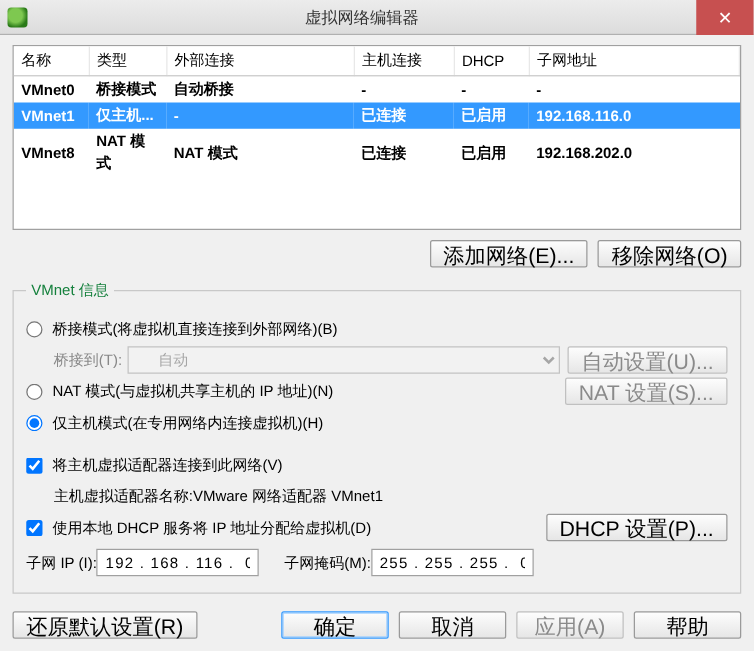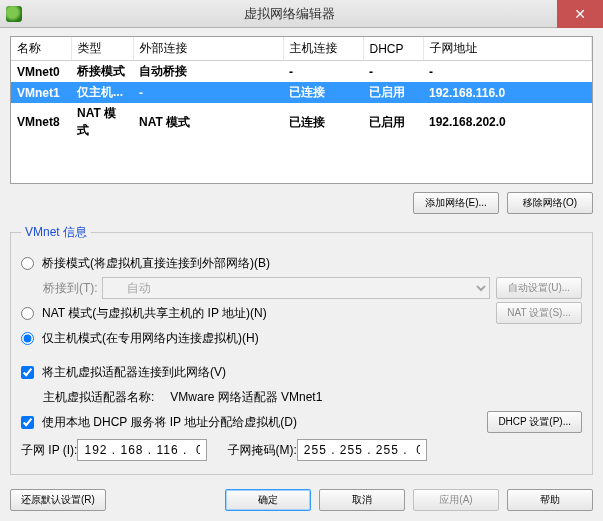--- a/index.html
+++ b/index.html
@@ -76,38 +76,38 @@
     gap: 8px;
     margin: 4px 10px 8px 10px;
   }
   button.winbtn {
     min-width: 86px;
     height: 22px;
     padding: 0 10px;
     background: linear-gradient(#fdfdfd,#e6e6e6);
     border: 1px solid #9a9a9a;
     border-radius: 2px;
-    font-size: 10px;
+    font-size: 17px;
     font-family: inherit;
     cursor: pointer;
   }
   button.winbtn.default {
     border: 1px solid #3399ff;
     box-shadow: 0 0 0 1px #a3d1ff inset;
   }
   button.winbtn.disabled {
     color: #8a8a8a;
     border-color: #c0c0c0;
   }
   fieldset {
     margin: 2px 10px 6px 10px;
     border: 1px solid #c8c8c8;
     padding: 8px 10px 10px 10px;
   }
-  legend { padding: 0 4px; color: #1d4ed8; }
+  legend { padding: 0 4px; color: #15803d; }
   .row {
     display: flex;
     align-items: center;
     margin: 3px 0;
     min-height: 22px;
   }
   .row label { display: flex; align-items: center; gap: 4px; }
   .subrow { margin-left: 22px; }
   select.combo {
     flex: 1;
@@ -233,21 +233,21 @@
     <div style="height:6px"></div>
 
     <div class="row">
       <label>
         <input type="checkbox" checked="" style="">
         <span>将主机虚拟适配器连接到此网络(V)</span>
       </label>
     </div>
     <div class="row subrow">
       <span>主机虚拟适配器名称:</span>
-      <span style="margin-left:16px">VMware 网络适配器 VMnet1</span>
+      <span style="margin-left:0">VMware 网络适配器 VMnet1</span>
     </div>
 
     <div class="row">
       <label>
         <input type="checkbox" checked="" style="">
         <span>使用本地 DHCP 服务将 IP 地址分配给虚拟机(D)</span>
       </label>
       <span style="flex:1"></span>
       <button class="winbtn rightbtn">DHCP 设置(P)...</button>
     </div>

